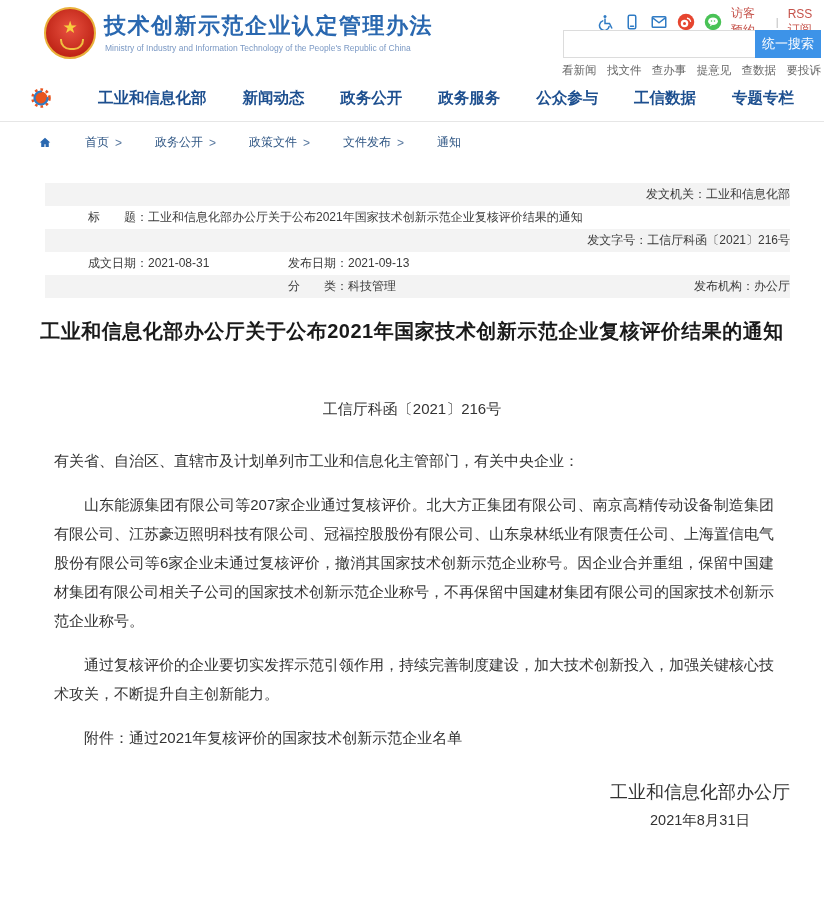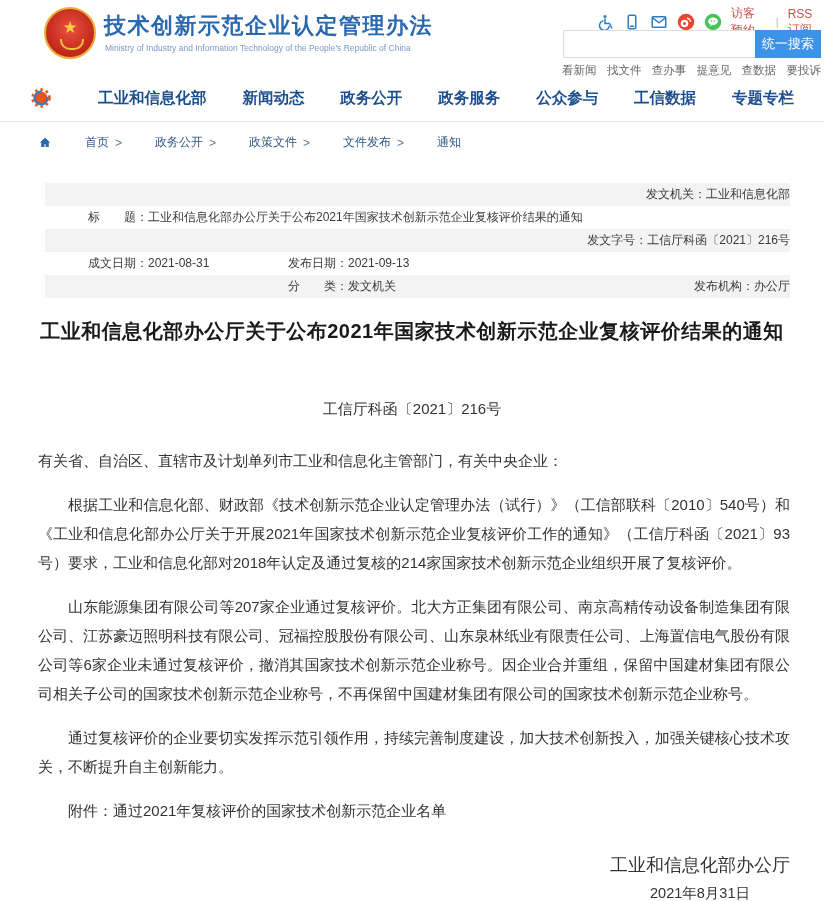--- a/index.html
+++ b/index.html
@@ -52,21 +52,21 @@
   .meta-cell2 { position:absolute; left:243px; top:0; }
   .meta-label { color:#3a3a3a; }
   .meta-value { color:#3a3a3a; }
   
   .article-title { position:absolute; top:318px; left:18px; width:788px; text-align:center;
     font-size:20px; font-weight:bold; color:#1a1a1a; letter-spacing:0.5px; }
   .doc-number { position:absolute; top:400px; left:0; width:824px; text-align:center;
     font-size:15px; color:#333; }
   .article-body { position:absolute; top:446px; left:38px; width:752px; font-size:15px;
     line-height:29px; color:#333; text-align:justify; }
-  .article-body p { margin:0 0 15px; }
+  .article-body p { margin:0 16px 15px; }
   .article-body p.indent { text-indent:2em; }
   .signature { text-align:right; margin-top:26px; }
   .signature-inner { display:inline-block; text-align:center; }
   .signature-org { font-size:18px; line-height:28px; }
   .signature-date { font-size:14.5px; line-height:28px; }
 </style>
 </head>
 <body>
 
 <div class="page">
@@ -179,30 +179,29 @@
     </div>
     <div class="meta-row gray">
       <span class="meta-label">发文字号：</span><span class="meta-value">工信厅科函〔2021〕216号</span>
     </div>
     <div class="meta-row">
       <span class="meta-label">成文日期：</span><span class="meta-value">2021-08-31</span>
       <span class="meta-cell2"><span class="meta-label">发布日期：</span><span class="meta-value">2021-09-13</span></span>
     </div>
     <div class="meta-row gray">
       <span class="meta-label">发布机构：</span><span class="meta-value">办公厅</span>
-      <span class="meta-cell2"><span class="meta-label">分　　类：</span><span class="meta-value">发文机关</span></span>
+      <span class="meta-cell2"><span class="meta-label">分　　类：</span><span class="meta-value">科技管理</span></span>
     </div>
   </div>
 
   <h1 class="article-title">工业和信息化部办公厅关于公布2021年国家技术创新示范企业复核评价结果的通知</h1>
   <div class="doc-number">工信厅科函〔2021〕216号</div>
 
   <div class="article-body">
     <p>有关省、自治区、直辖市及计划单列市工业和信息化主管部门，有关中央企业：</p>
-    <p class="indent">根据工业和信息化部、财政部《技术创新示范企业认定管理办法（试行）》（工信部联科〔2010〕540号）和《工业和信息化部办公厅关于开展2021年国家技术创新示范企业复核评价工作的通知》（工信厅科函〔2021〕93号）要求，工业和信息化部对2018年认定及通过复核的214家国家技术创新示范企业组织开展了复核评价。</p>
     <p class="indent">山东能源集团有限公司等207家企业通过复核评价。北大方正集团有限公司、南京高精传动设备制造集团有限公司、江苏豪迈照明科技有限公司、冠福控股股份有限公司、山东泉林纸业有限责任公司、上海置信电气股份有限公司等6家企业未通过复核评价，撤消其国家技术创新示范企业称号。因企业合并重组，保留中国建材集团有限公司相关子公司的国家技术创新示范企业称号，不再保留中国建材集团有限公司的国家技术创新示范企业称号。</p>
     <p class="indent">通过复核评价的企业要切实发挥示范引领作用，持续完善制度建设，加大技术创新投入，加强关键核心技术攻关，不断提升自主创新能力。</p>
     <p class="indent">附件：通过2021年复核评价的国家技术创新示范企业名单</p>
     <div class="signature">
       <div class="signature-inner">
         <div class="signature-org">工业和信息化部办公厅</div>
         <div class="signature-date">2021年8月31日</div>
       </div>
     </div>
   </div>

